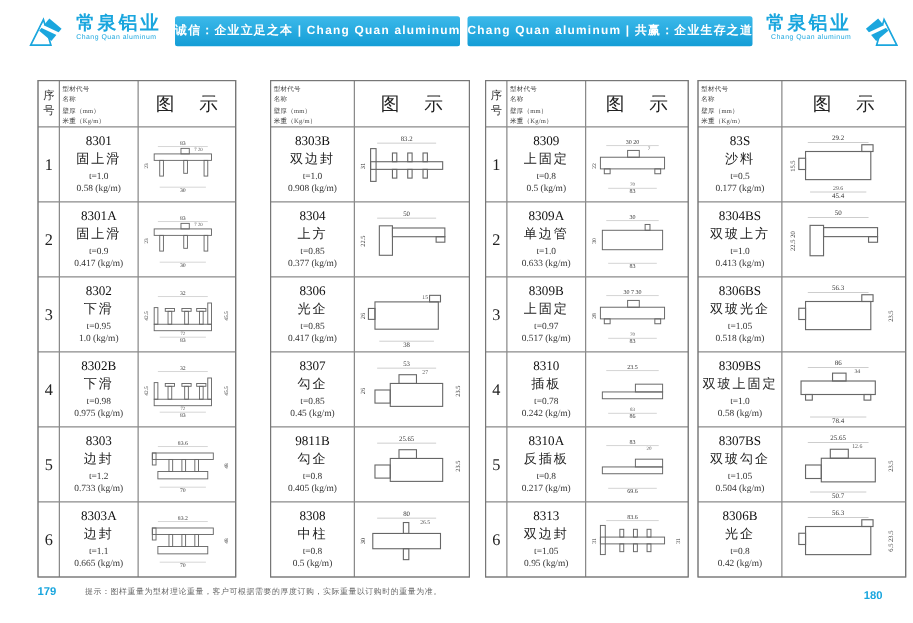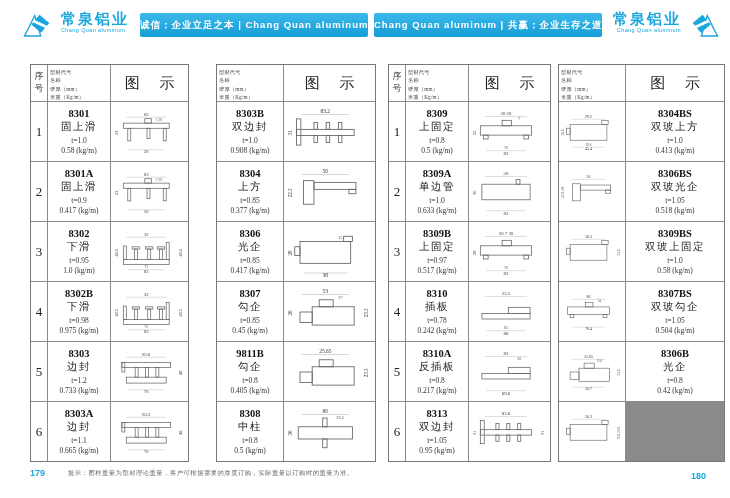--- a/index.html
+++ b/index.html
@@ -38,21 +38,21 @@
   .pageL .tB{width:158px;}
   .pageR .tA{width:161px;}
   .pageR .tB{width:165px;}
   .cell{background:#fff;display:flex;flex-direction:column;align-items:center;justify-content:center;overflow:hidden;}
   .hcell.hidx{font-size:9px;line-height:1.3;color:#333;}
   .hcell.hspec{align-items:flex-start;justify-content:flex-start;padding:3px 2px;box-sizing:border-box;
                font-size:5.2px;line-height:1.6;color:#444;letter-spacing:.2px;}
   .hcell.hdiag{font-size:15px;letter-spacing:8px;color:#222;font-weight:500;text-indent:8px;}
   .idx{font-size:13px;color:#222;}
   .spec{gap:1px;padding:2px;box-sizing:border-box;text-align:center;}
-  .spec .code{font-weight:bold;font-size:10.5px;color:#111;}
+  .spec .code{font-weight:normal;font-size:10.5px;color:#111;}
   .spec .cname{font-size:10.5px;letter-spacing:1.5px;color:#222;}
   .spec .thick{font-size:7.5px;color:#333;margin-top:1px;}
   .spec .wt{font-size:7.5px;color:#333;}
   .diag svg{width:96%;height:54px;}
 
   
   .pageno{position:absolute;font-family:"Liberation Sans",sans-serif;font-weight:bold;font-size:9px;color:#1aa6de;}
   .pageno.pL{left:30px;top:468px;}
   .pageno.pR{right:24px;top:471px;}
   .note{position:absolute;left:68px;top:469px;font-size:6.3px;color:#666;letter-spacing:.5px;}
@@ -499,20 +499,26 @@
           </div>
         </div>
       <div class="ptable tB cols2">
           <div class="cell hcell hspec">
             <div>型材代号</div>
             <div>名称</div>
             <div>壁厚（mm）</div>
             <div>米重（Kg/m）</div>
           </div>
           <div class="cell hcell hdiag">图 示</div>
+          <div class="cell spec">
+            <div class="code">83S</div>
+            <div class="cname">沙料</div>
+            <div class="thick">t=0.5</div>
+            <div class="wt">0.177 (kg/m)</div>
+          </div>
           <div class="cell diag">
             <svg viewBox="0 0 100 60">
               <rect x="16" y="18" width="58" height="25" fill="none" stroke="#666666" stroke-width="1"></rect>
               <rect x="66" y="12" width="10" height="6" fill="none" stroke="#666666" stroke-width="1"></rect>
               <rect x="10" y="24" width="6" height="10" fill="none" stroke="#666666" stroke-width="1"></rect>
               <line x1="18" y1="10" x2="72" y2="10" stroke="#b5b5b5" stroke-width="0.6"></line>
               <text x="45" y="8" font-size="6.2" text-anchor="middle" fill="#333" font-family="&quot;Liberation Serif&quot;,serif">29.2</text>
               <text x="7" y="31" font-size="5.8" text-anchor="middle" fill="#333" font-family="&quot;Liberation Serif&quot;,serif" transform="rotate(-90 7 31)">15.5</text>
               <text x="45" y="52" font-size="5.2" text-anchor="middle" fill="#555" font-family="&quot;Liberation Serif&quot;,serif">29.6</text>
               <line x1="20" y1="54" x2="70" y2="54" stroke="#b5b5b5" stroke-width="0.6"></line>

